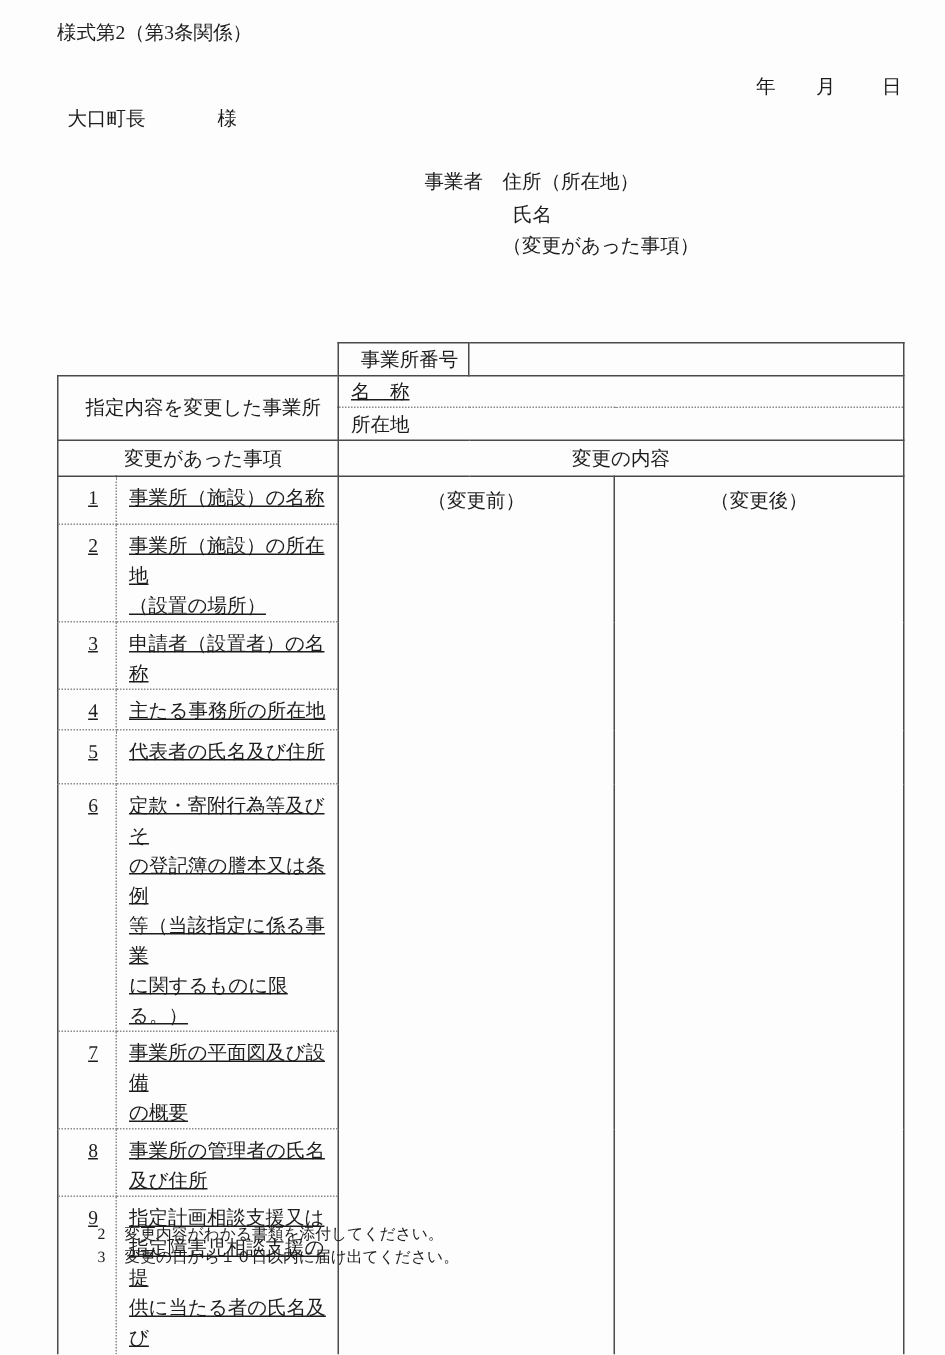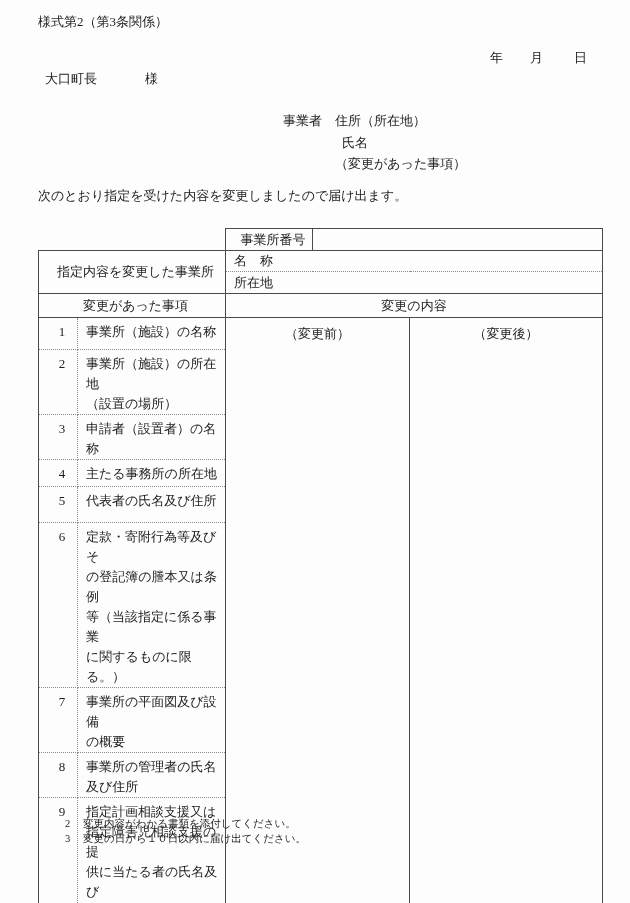--- a/index.html
+++ b/index.html
@@ -15,21 +15,21 @@
     width:630px;height:903px;
     background:var(--paper);
     color:var(--ink);
     font-family:"Liberation Serif","DejaVu Serif",serif;
     font-size:13px;
     overflow:hidden;
   }
   .abs{position:absolute;}
   .form-no{left:38px;top:14px;line-height:16px;}
   .doc-title{left:0;top:31px;width:616px;text-align:center;font-size:13.5px;letter-spacing:1px;}
-  .date-line{left:490px;top:50px;line-height:16px;}
+  .date-line{left:504px;top:50px;line-height:16px;}
   .date-line .m{margin-left:27px;}
   .date-line .d{margin-left:31px;}
   .addressee{left:45px;top:71px;line-height:16px;}
   .addressee .honorific{margin-left:48px;}
   .applicant{left:283px;top:110px;line-height:21.5px;}
   .applicant .l2{padding-left:59px;}
   .applicant .l3{padding-left:52px;}
   .applicant .gap{display:inline-block;width:13px;}
   .declaration{left:38px;top:186px;line-height:20px;}
 
@@ -40,21 +40,21 @@
     font-size:13px;
     line-height:20px;
     vertical-align:middle;
     overflow:hidden;
   }
   .bt{border-top:1px solid var(--line);}
   .bl{border-left:1px solid var(--line);text-align:center;}
   .br{border-right:1px solid var(--line);}
   .bb{border-bottom:1px solid var(--line);}
   .brd{border-right:1px dotted var(--dot);}
-  .bbd{border-bottom:1px dotted var(--dot);}
+  .bbd{border-bottom:1px dotted var(--dot);text-decoration:underline;}
   .pl7{padding-left:7px;}
   .pl8{padding-left:8px;}
   .center{text-align:center;}
   .num{vertical-align:top;padding:4px 0 0 8px;}
   .item{vertical-align:top;padding:4px 0 0 8px;white-space:pre-line;}
   .fillcol{vertical-align:top;text-align:center;padding-top:6px;}
 
   .notes{left:38px;top:817px;font-size:10.5px;line-height:14.5px;}
   .note-line{white-space:nowrap;}
   .note-prefix{display:inline-block;width:27px;}
@@ -75,21 +75,20 @@
   <div class="abs addressee">
     <span>大口町長</span><span class="honorific">様</span>
   </div>
 
   <div class="abs applicant">
     <div class="l1"><span>事業者</span><span class="gap"></span><span>住所（所在地）</span></div>
     <div class="l2">氏名</div>
     <div class="l3">（変更があった事項）</div>
   </div>
 
-  <div class="abs declaration">次のとおり指定を受けた内容を変更しましたので届け出ます。</div>
 
   <div class="abs table-wrap">
     <table>
       <colgroup>
         <col style="width:39px">
           <col style="width:148px">
           <col style="width:87px">
           <col style="width:97px">
           <col style="width:193px">
       </colgroup>

